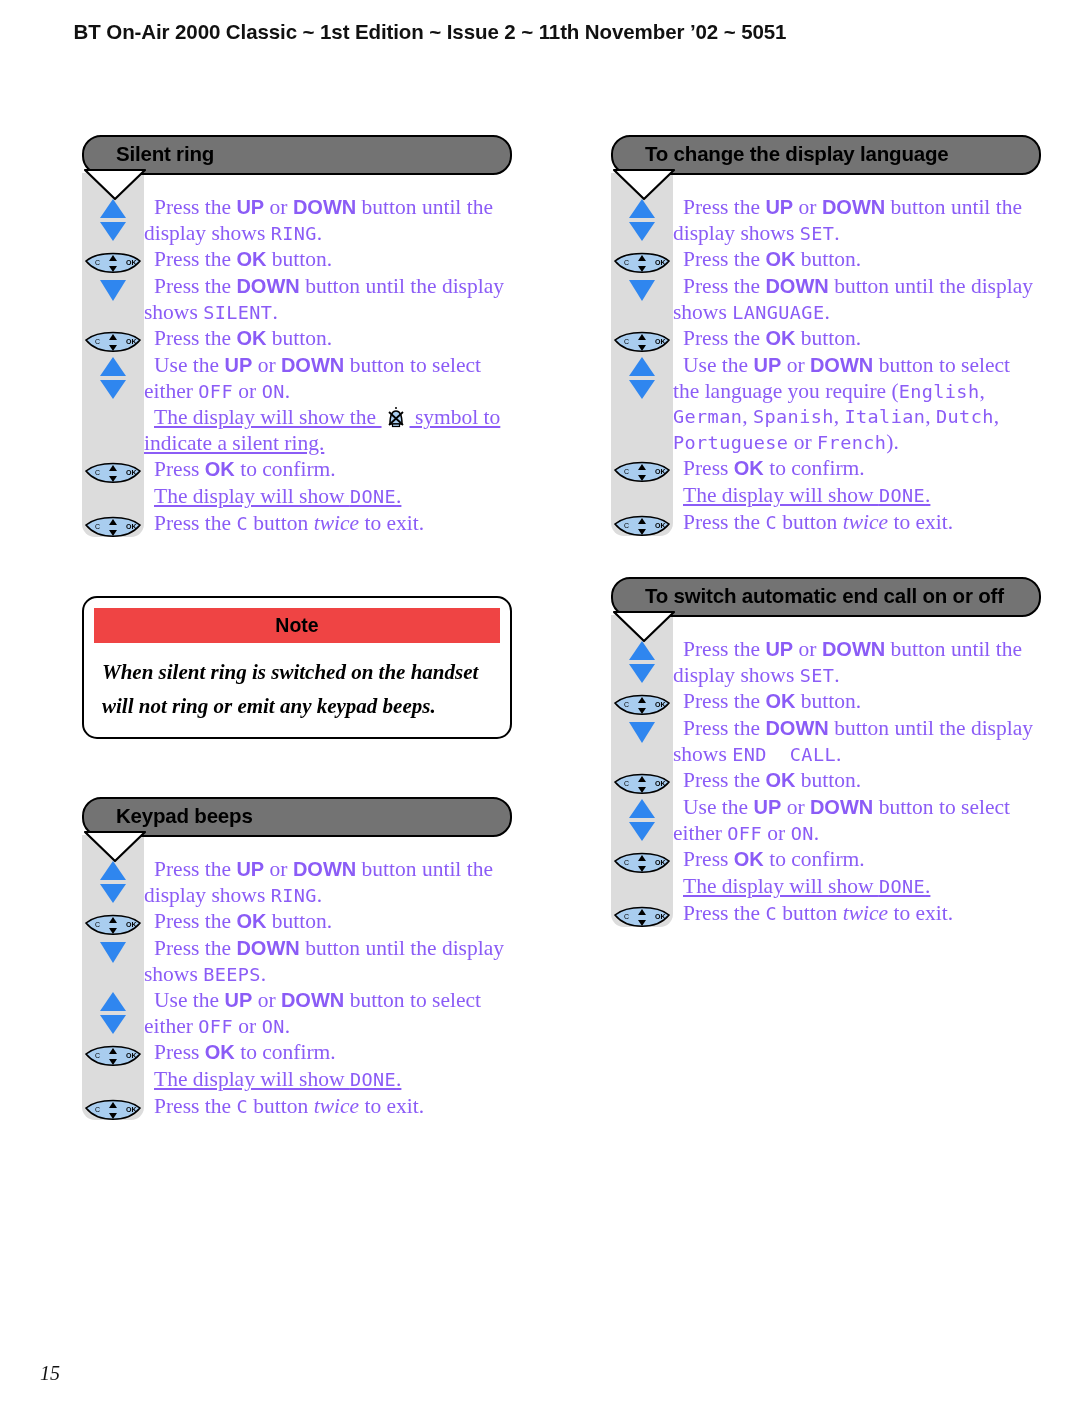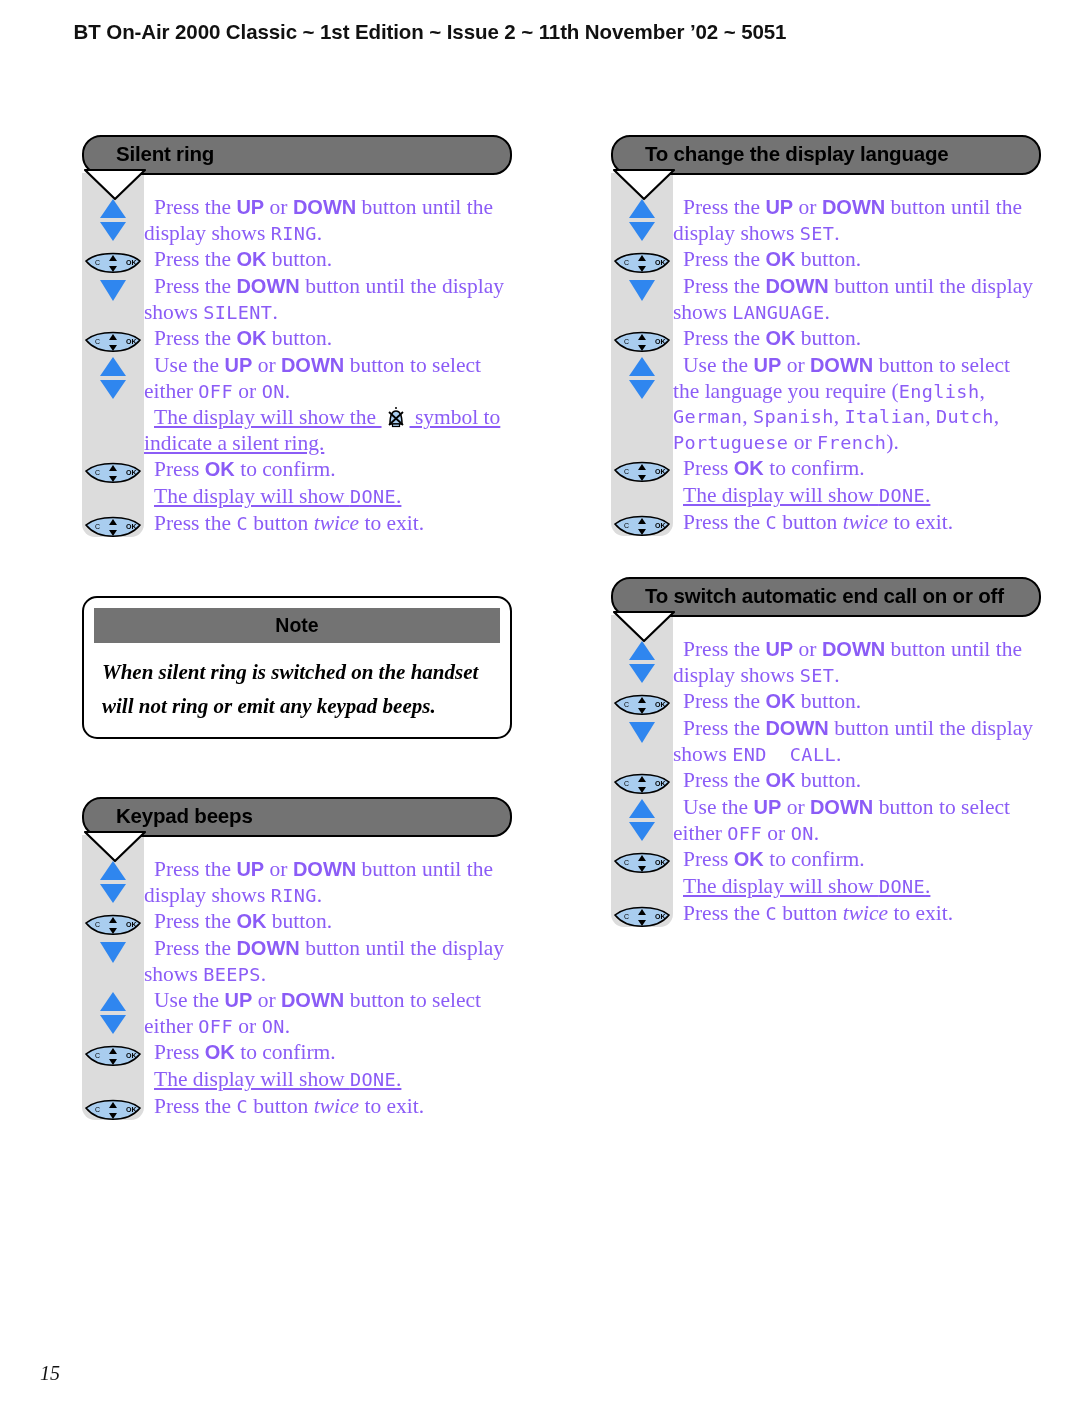--- a/index.html
+++ b/index.html
@@ -146,21 +146,21 @@
   
   .note-box {
     box-sizing: border-box;
     border: 2.2px solid #000;
     border-radius: 15px;
     background: #fff;
     padding: 10px 10px 14px 10px;
     width: 430px;
   }
   .note-head {
-    background: #737373;
+    background: #ef4444;
     text-align: center;
     font-family: "Liberation Sans", sans-serif;
     font-weight: bold;
     font-size: 19.5px;
     padding: 6px 0 6px 0;
     color: #000;
   }
   .note-body {
     font-family: "Liberation Serif", serif;
     font-style: italic;

